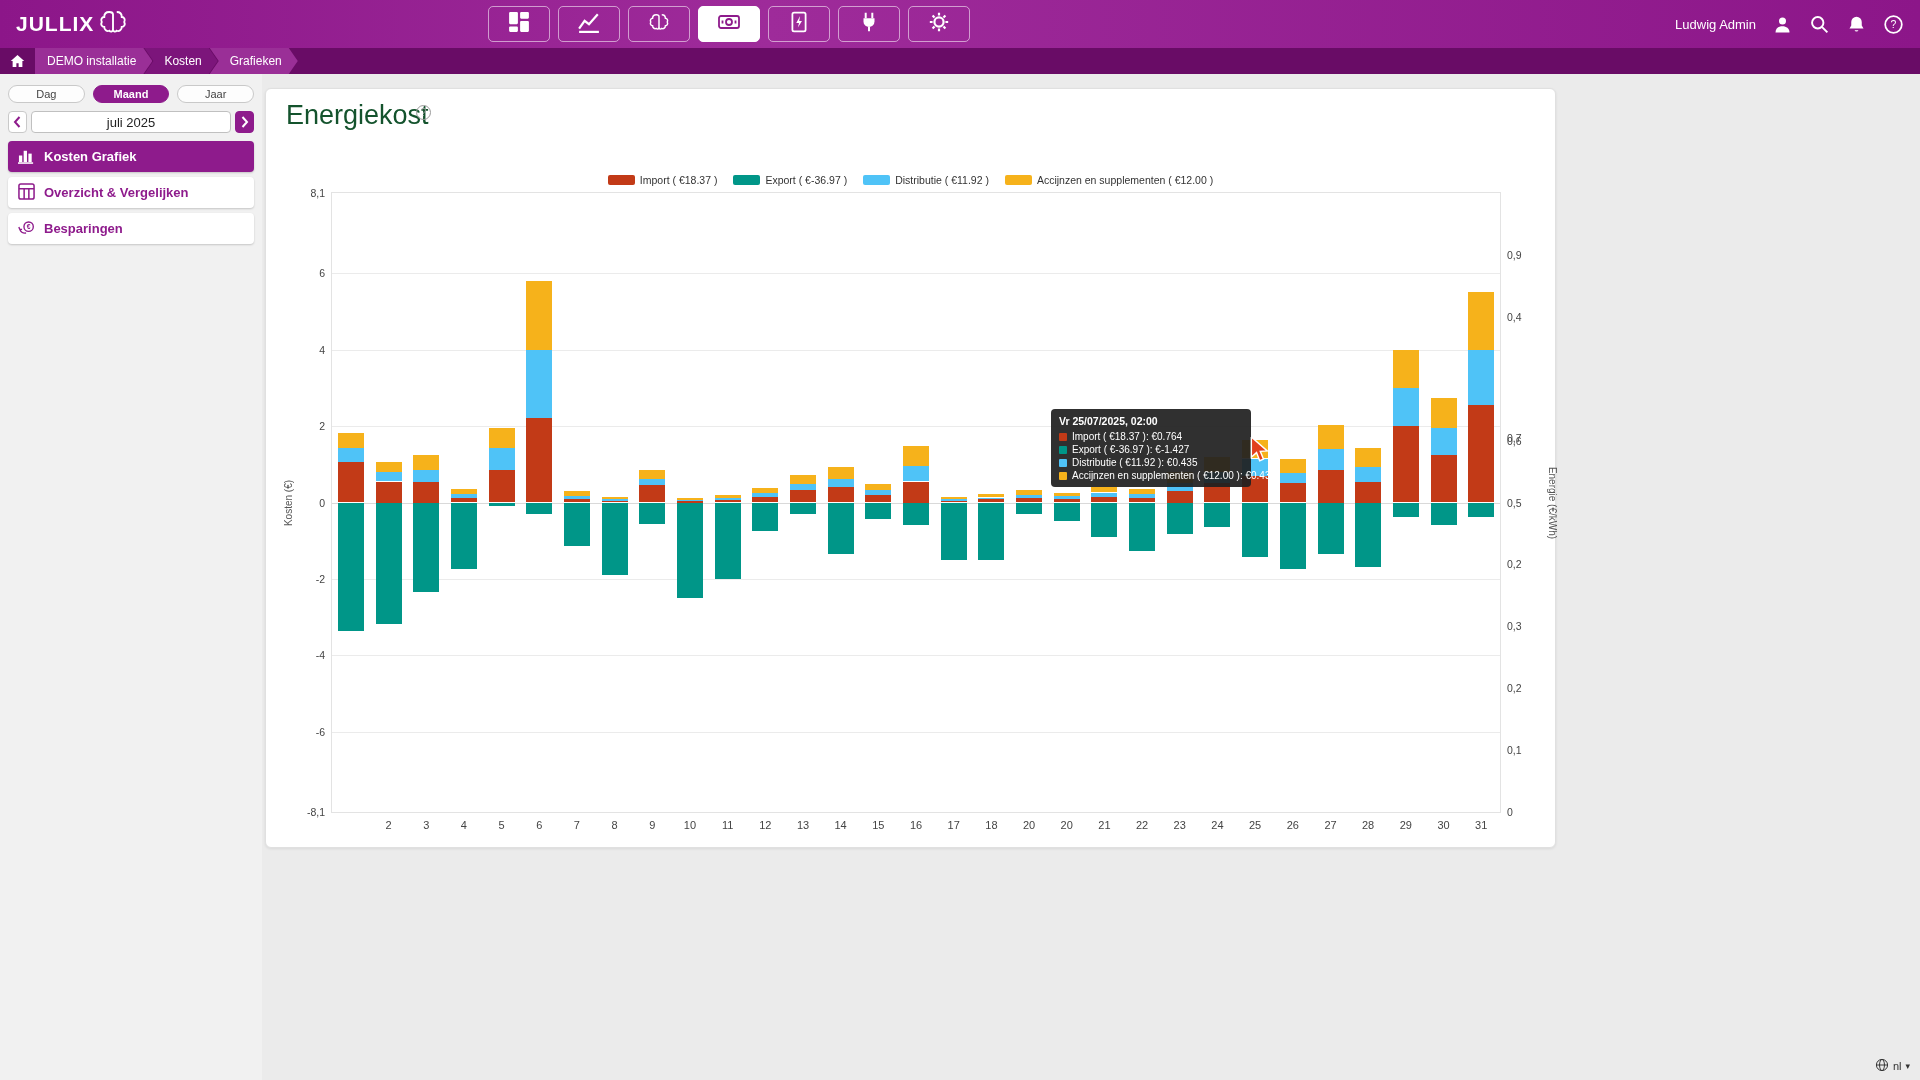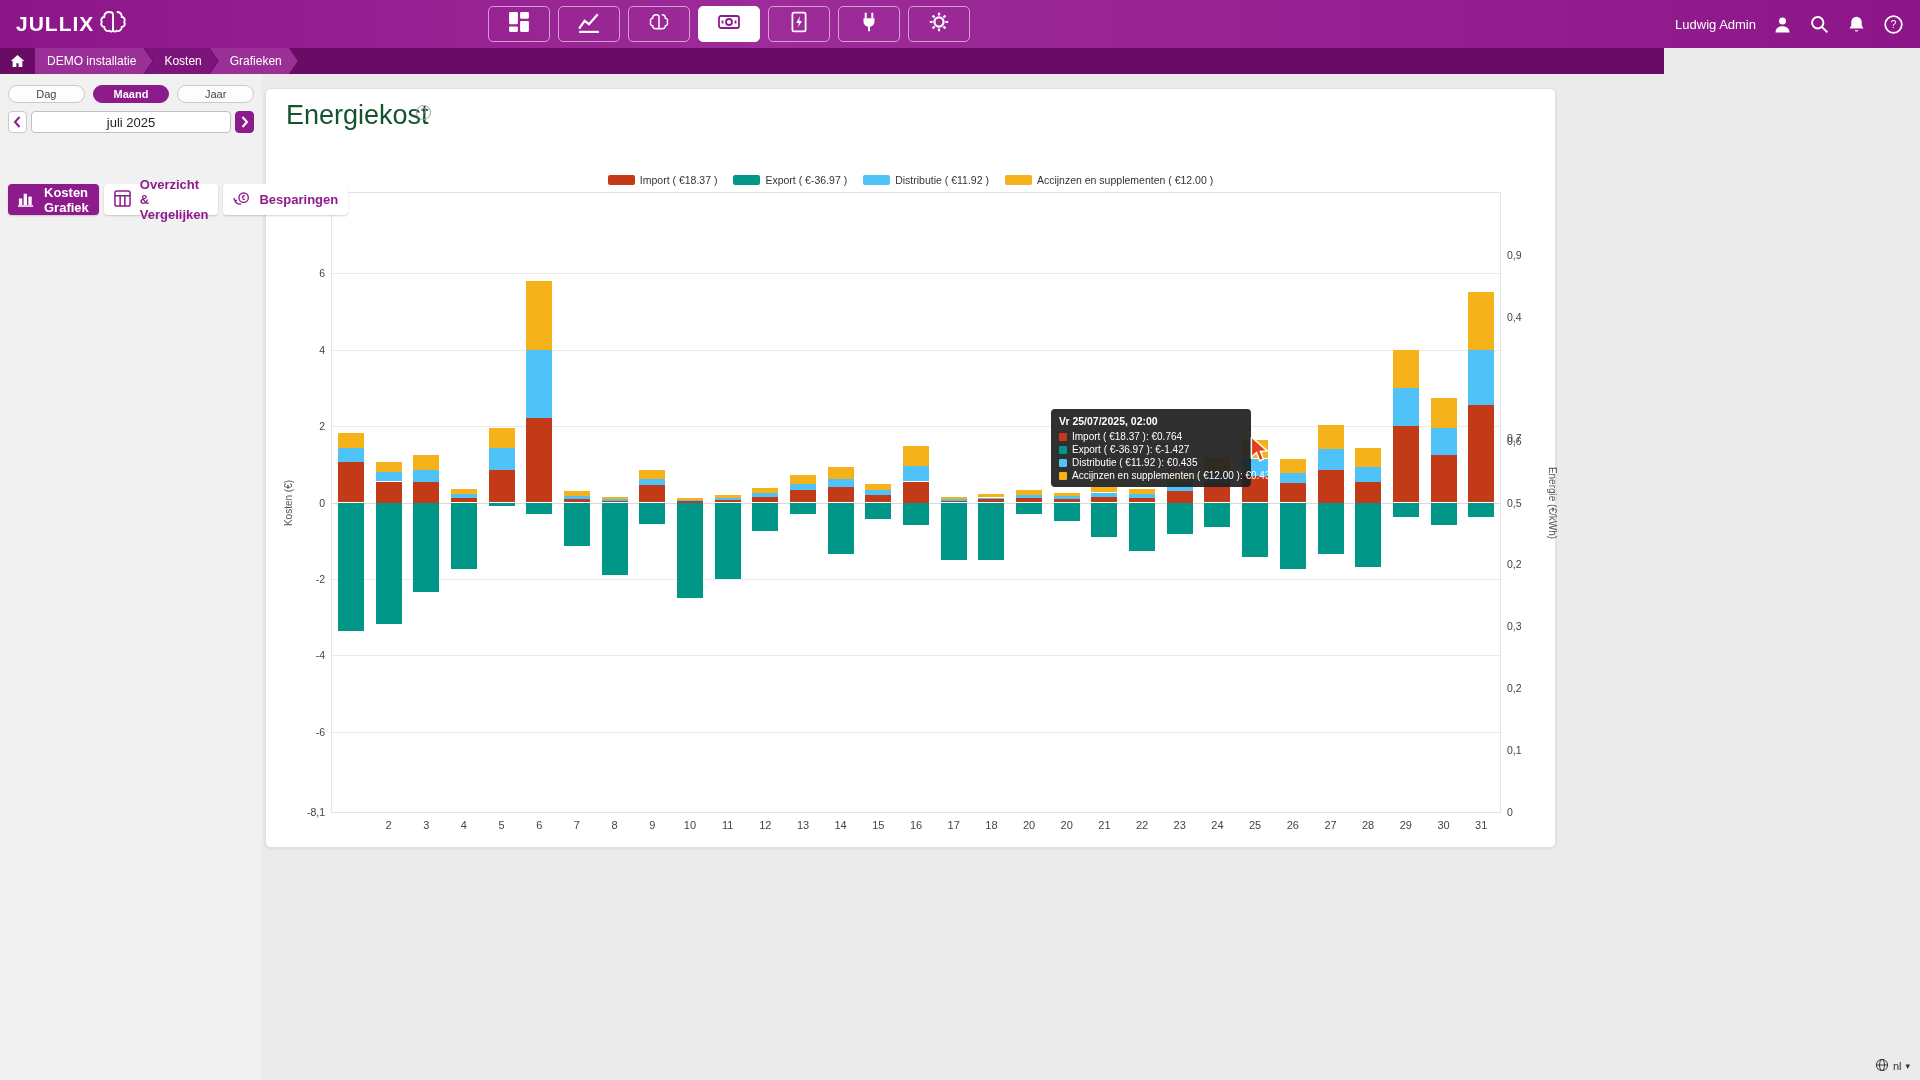--- a/index.html
+++ b/index.html
@@ -16,21 +16,21 @@
   .nav-group { position:absolute; left:488px; top:6px; display:flex; gap:8px; }
   .navbtn { width:62px; height:36px; border:1px solid rgba(255,255,255,.55); border-radius:5px;
     display:flex; align-items:center; justify-content:center; color:#fff; cursor:pointer; }
   .navbtn svg { width:22px; height:22px; }
   .navbtn.selected { background:#fff; color:#8e1b8c; border-color:#fff; }
   .header-right { position:absolute; right:16px; top:0; height:48px; display:flex; align-items:center; gap:16px; color:#fff; }
   .header-right .user-label { font-size:13px; }
   .hicon svg { width:21px; height:21px; display:block; }
 
   
-  .crumb-bar { position:absolute; left:0; top:48px; width:1664px; height:26px; background:#690c66;
+  .crumb-bar { position:absolute; left:0; top:48px; width:1920px; height:26px; background:#690c66;
     display:flex; align-items:center; z-index:19; }
   .home { padding:0 10px; color:#fff; display:flex; align-items:center; }
   .home svg { width:15px; height:14px; }
   .chip { position:relative; height:26px; display:flex; align-items:center; padding:0 16px 0 12px;
     color:#fff; font-size:12px; white-space:nowrap;
     clip-path:polygon(0 0,calc(100% - 9px) 0,100% 50%,calc(100% - 9px) 100%,0 100%); }
   .chip + .chip { margin-left:-8px; padding-left:20px;
     clip-path:polygon(0 0,calc(100% - 9px) 0,100% 50%,calc(100% - 9px) 100%,0 100%,9px 50%); }
   .chip.c1 { background:#9a2f97; z-index:3; }
   .chip.c2 { background:#7c157b; z-index:2; }
@@ -42,21 +42,21 @@
   .ptab { flex:1; height:18px; border-radius:9px; background:#fdfdfd; border:1px solid #c9c9c9;
     font-size:11px; color:#444; display:flex; align-items:center; justify-content:center; cursor:pointer; }
   .ptab.selected { background:#8e1b8c; border-color:#8e1b8c; color:#fff; font-weight:bold; }
   .date-row { position:absolute; left:8px; top:37px; width:246px; height:22px; display:flex; gap:4px; }
   .date-btn { width:19px; height:22px; border-radius:4px; display:flex; align-items:center; justify-content:center; cursor:pointer; }
   .date-btn.prev { background:#fff; border:1px solid #c9c9c9; color:#8e1b8c; }
   .date-btn.next { background:#8e1b8c; border:1px solid #8e1b8c; color:#fff; }
   .date-btn svg { width:9px; height:12px; }
   .date-input { flex:1; height:22px; border:1px solid #c0c0c0; border-radius:4px; background:#fff;
     text-align:center; font-size:13px; color:#222; font-family:"Liberation Sans",sans-serif; }
-  .side-menu { position:absolute; left:8px; top:67px; width:246px; display:flex; flex-direction:row; gap:5px;margin-top:43px; }
+  .side-menu { position:absolute; left:8px; top:67px; width:246px; display:flex; flex-direction:column; gap:5px; }
   .menu-item { height:31px; border-radius:4px; background:#fff; box-shadow:0 1px 2px rgba(0,0,0,.18);
     display:flex; align-items:center; gap:9px; padding:0 10px; color:#8e1b8c; font-size:13px; font-weight:600; cursor:pointer; }
   .menu-item svg { width:17px; height:17px; flex:none; }
   .menu-item.selected { background:#8e1b8c; color:#fff; }
 
   
   .card { position:absolute; left:265px; top:88px; width:1291px; height:760px; background:#fff;
     border:1px solid #e0e0e0; border-radius:6px; box-shadow:0 1px 3px rgba(0,0,0,.08); }
   .page-title { position:absolute; left:20px; top:11px; font-size:27px; font-weight:normal; color:#14532d; }
   .help-q { position:absolute; left:150px; top:16px; width:15px; height:15px; border:1.5px solid #9b9b9b;

